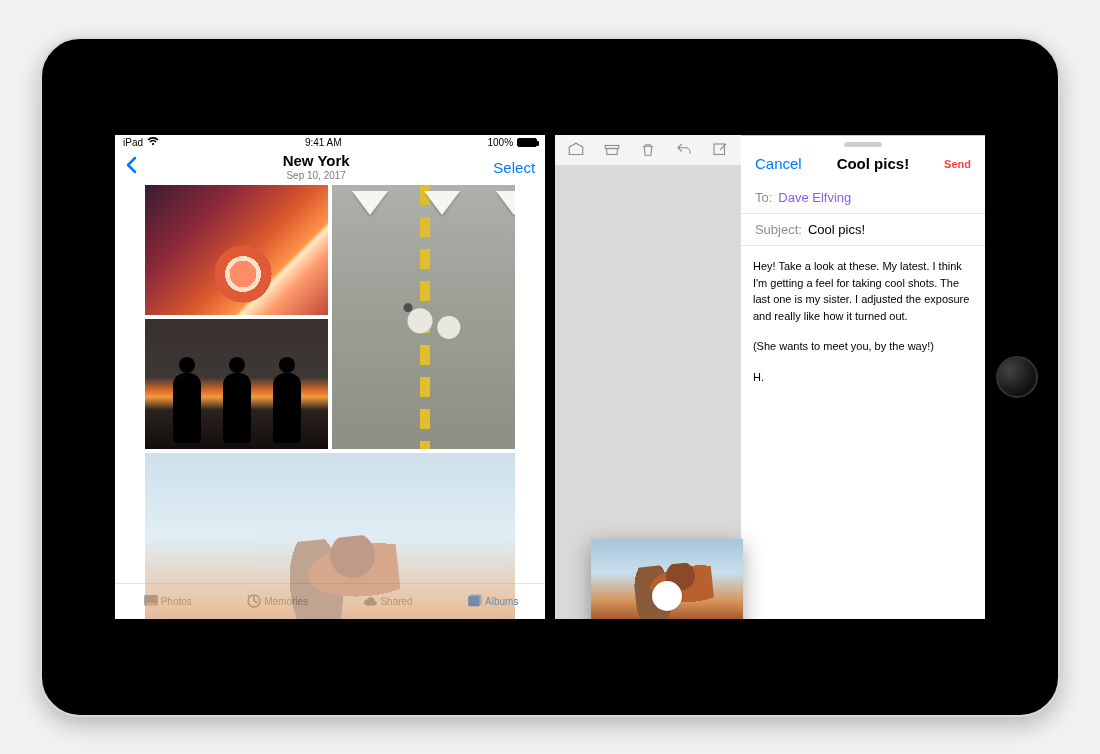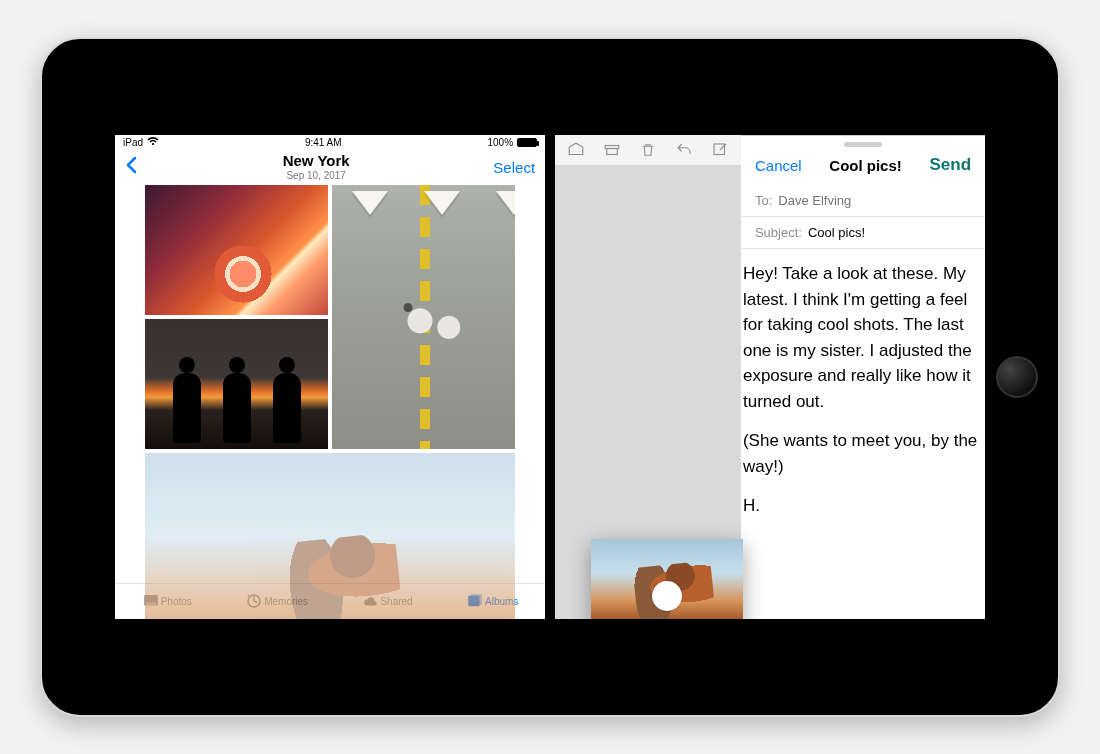--- a/index.html
+++ b/index.html
@@ -75,25 +75,25 @@
 
   
   .right-app { flex: 1 1 50%; background:#d9d9d9; position:relative; display:flex; flex-direction:row;}
   .mail-bgbar{height:30px; background:rgba(255,255,255,.7); display:flex; justify-content:flex-end; gap:18px; padding:6px 12px 0;}
   .mail-bgbar svg{width:18px;height:18px;stroke:#8e8e93;}
   .compose { background:#fff; flex:1; border-top:0.5px solid #c9c9c9; display:flex; flex-direction:column;}
   .c-handle{width:38px;height:5px;background:#cfcfcf;border-radius:3px;margin:6px auto 0;}
   .c-nav{display:flex;justify-content:space-between;align-items:center;padding:8px 14px 10px;}
   .c-nav .cancel{color:#007aff;font-size:15px;}
   .c-nav .title{font-size:15px;font-weight:600;color:#000;}
-  .c-nav .send{color:#0f766e;font-size:17px;font-weight:600;}
+  .c-nav .send{color:#ef4444;font-size:11px;font-weight:600;}
   .c-row{padding:8px 14px;border-bottom:0.5px solid #e3e3e3;font-size:13px;color:#8e8e93;display:flex;gap:6px;}
-  .c-row .val{color:#737373;}
+  .c-row .val{color:#8b5cf6;}
   .c-row .val-black{color:#000;}
-  .c-body{padding:12px 2px;font-size:17px;color:#000;line-height:1.5;}
+  .c-body{padding:12px 12px;font-size:11px;color:#000;line-height:1.5;}
   .c-body p{margin-bottom:14px;}
 
   
   .drag { position:absolute; left:476px; top:404px; width:152px; height:114px;
     background: linear-gradient(180deg,#a7c6db 0%,#c7dfec 30%,#d69358 55%,#a65a2d 70%,#6a3c24 100%);
     box-shadow: 0 6px 20px rgba(0,0,0,.35);}
   .drag .figure{position:absolute;left:30%;top:22%;width:78px;height:90px;background:
     radial-gradient(circle at 60% 14%, #8a4a28 0 14px, transparent 15px),
     radial-gradient(ellipse 42px 18px at 74% 24%, #b8602e 0 100%, transparent),
     radial-gradient(ellipse 18px 36px at 22% 32%, #8a5a38 0 100%, transparent);

